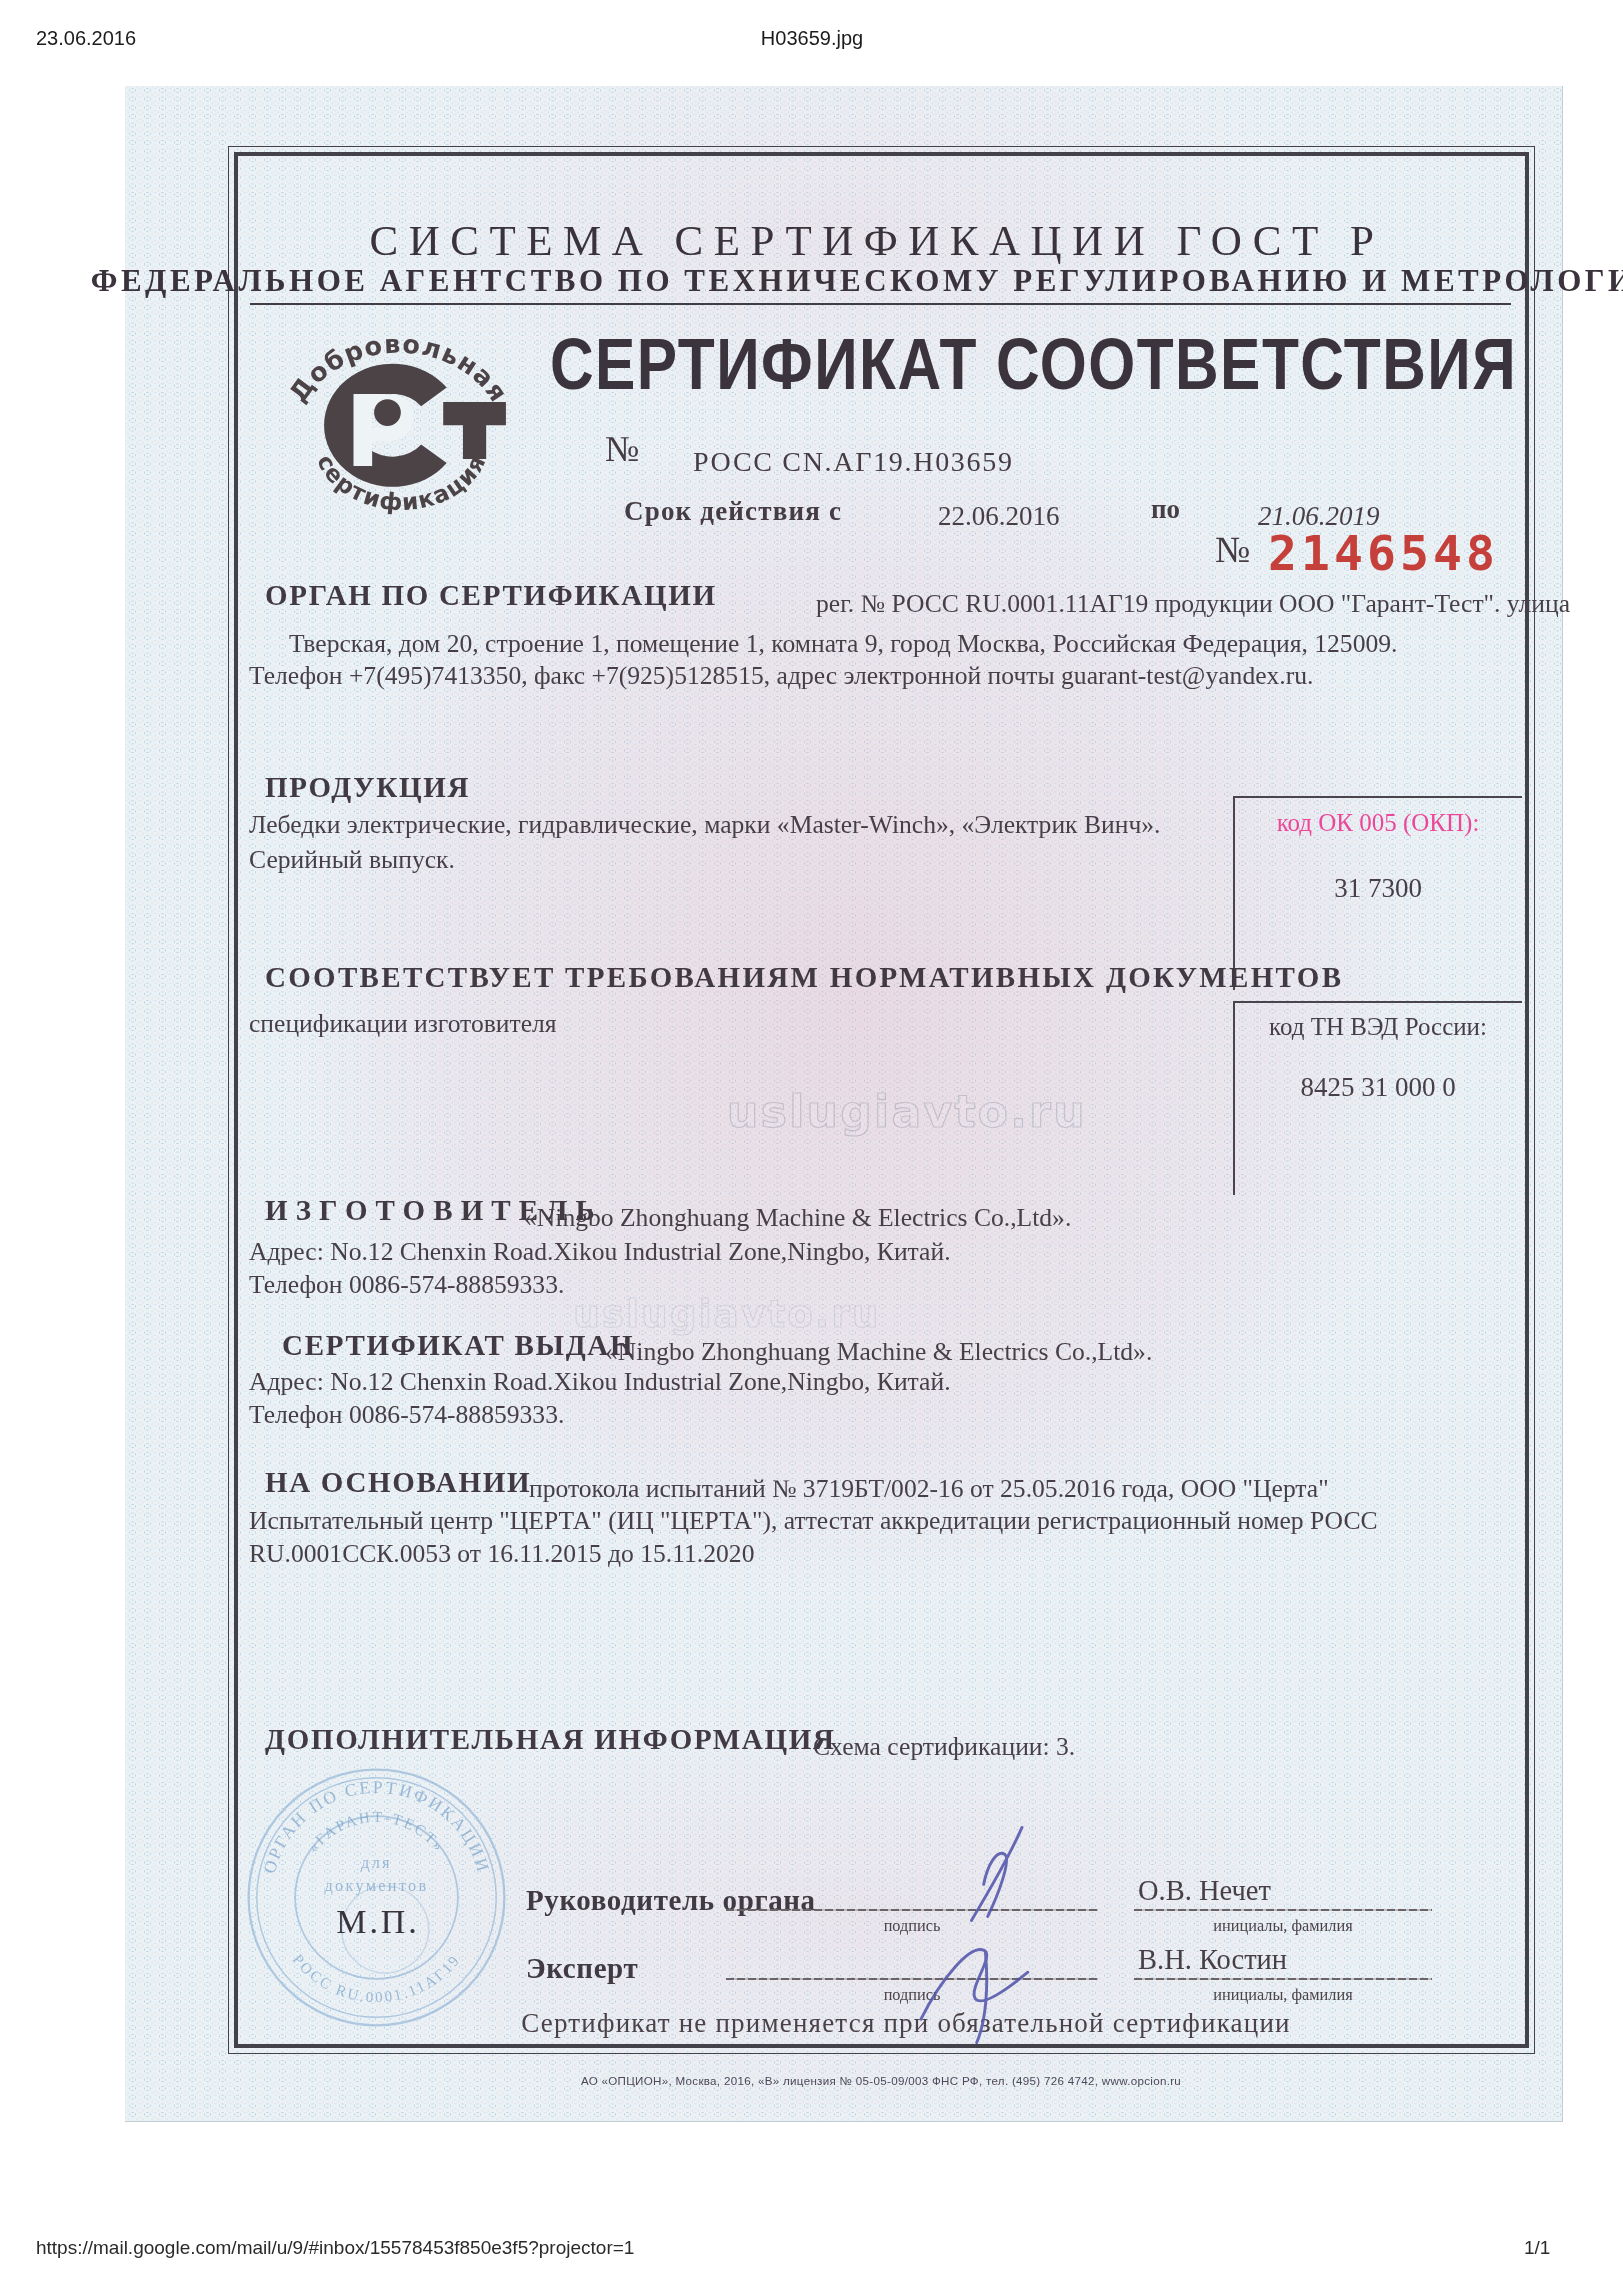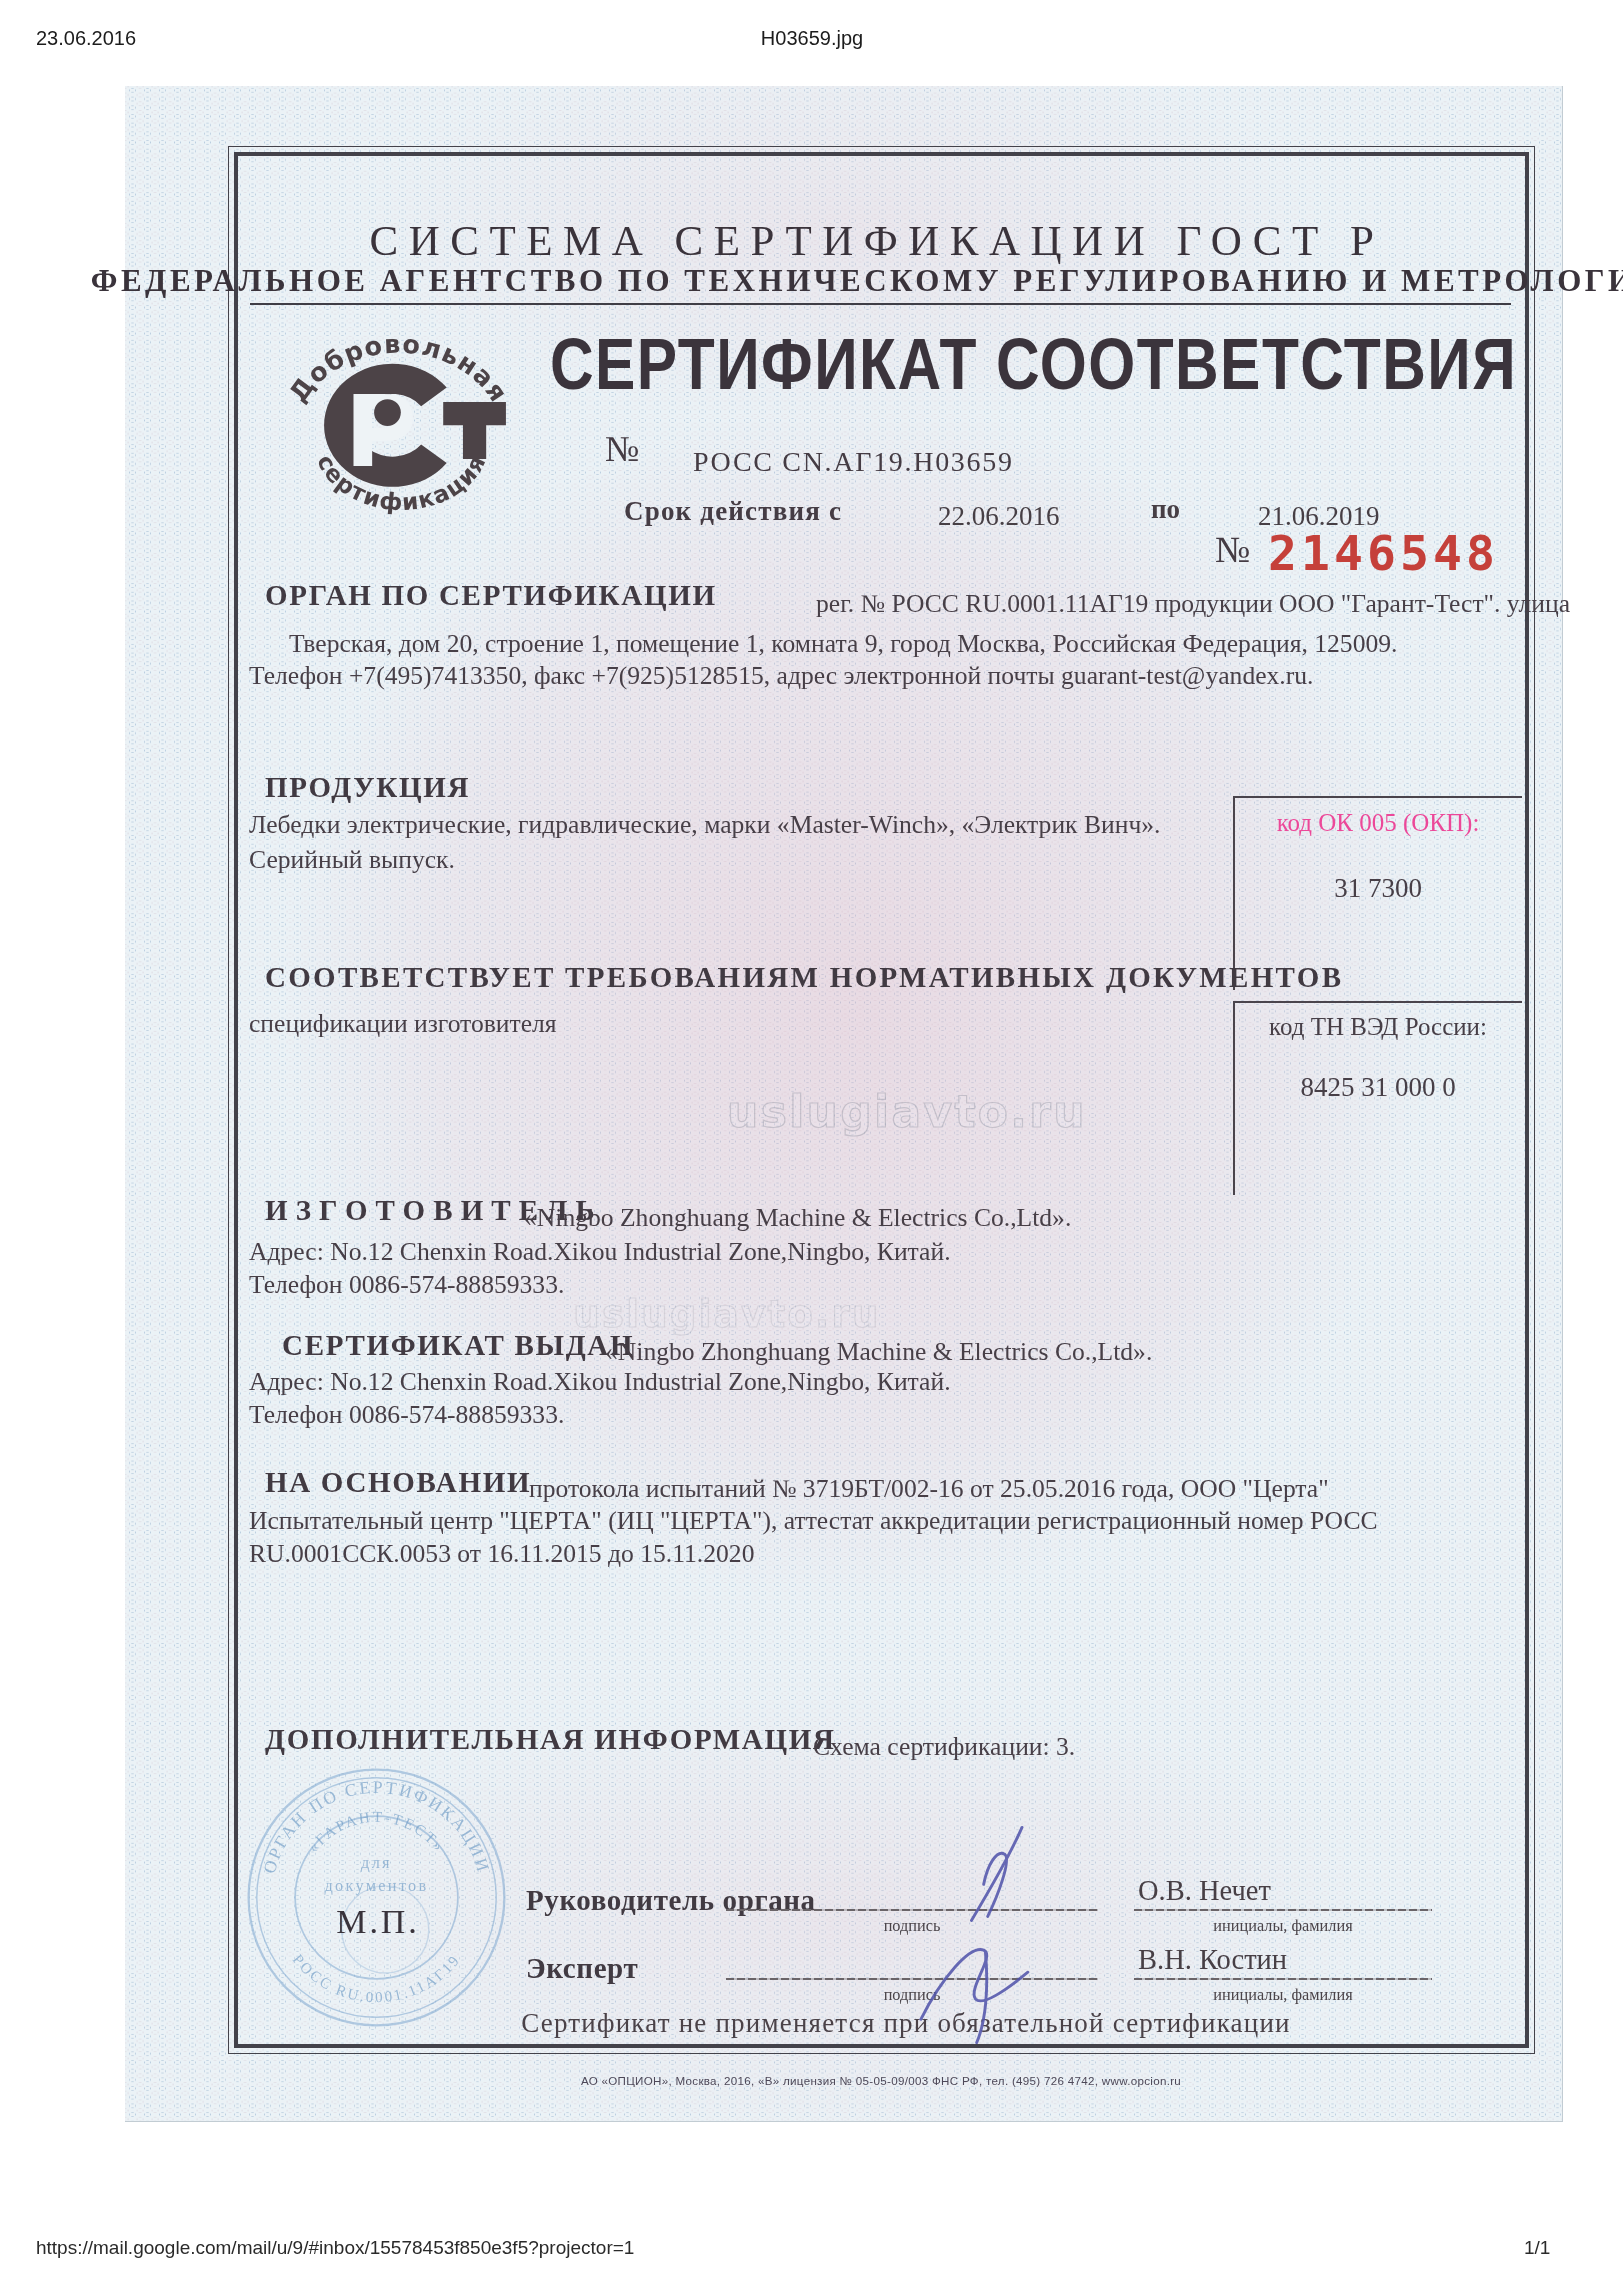--- a/index.html
+++ b/index.html
@@ -41,21 +41,21 @@
   #sys-title{left:877px;top:216px;transform:translateX(-50%);font-size:43px;letter-spacing:10.5px;color:#3a333b;z-index:2;}
   #agency-line{left:877px;top:263px;transform:translateX(-50%);font-size:31px;font-weight:bold;letter-spacing:3.5px;color:#3a333b;z-index:2;}
   #head-rule{left:250px;top:303px;width:1261px;height:2.3px;background:#3f3e46;z-index:2;}
   #doc-title{left:550px;top:323px;font-family:"Liberation Sans","DejaVu Sans",sans-serif;font-weight:bold;font-size:72px;transform:scaleX(0.84);transform-origin:left top;letter-spacing:1.7px;color:#3b343c;z-index:2;}
 
   #reg-no-label{left:605px;top:428px;font-size:36px;color:#453c44;z-index:2;}
   #reg-no{left:693px;top:446px;font-size:28px;letter-spacing:1.7px;color:#453c44;z-index:2;}
   #validity-label{left:624px;top:496px;font-size:27px;font-weight:bold;letter-spacing:1.2px;color:#453c44;z-index:2;}
   #validity-from{left:938px;top:501px;font-size:27px;z-index:2;}
   #validity-po{left:1151px;top:494px;font-size:27px;font-weight:bold;z-index:2;}
-  #validity-to{left:1258px;top:501px;font-size:27px;z-index:2;}
+  #validity-to{left:1258px;top:501px;font-size:27px;z-index:2;font-style:italic;}
   #form-no-label{left:1215px;top:528px;font-size:37px;color:#453c44;z-index:2;}
   #form-no{left:1268px;top:525px;font-family:"DejaVu Sans Mono",monospace;font-size:48px;font-weight:bold;letter-spacing:4.1px;color:#c5403a;z-index:2;}
 
   
   .sec-label{font-size:29px;font-weight:bold;letter-spacing:1.7px;color:#413a42;z-index:2;}
   .txt{font-size:25.6px;color:#473f47;z-index:2;}
   .small-cap{font-size:16.3px;color:#4a4449;z-index:2;}
 
   
   #organ-label{left:265px;top:579px;}

